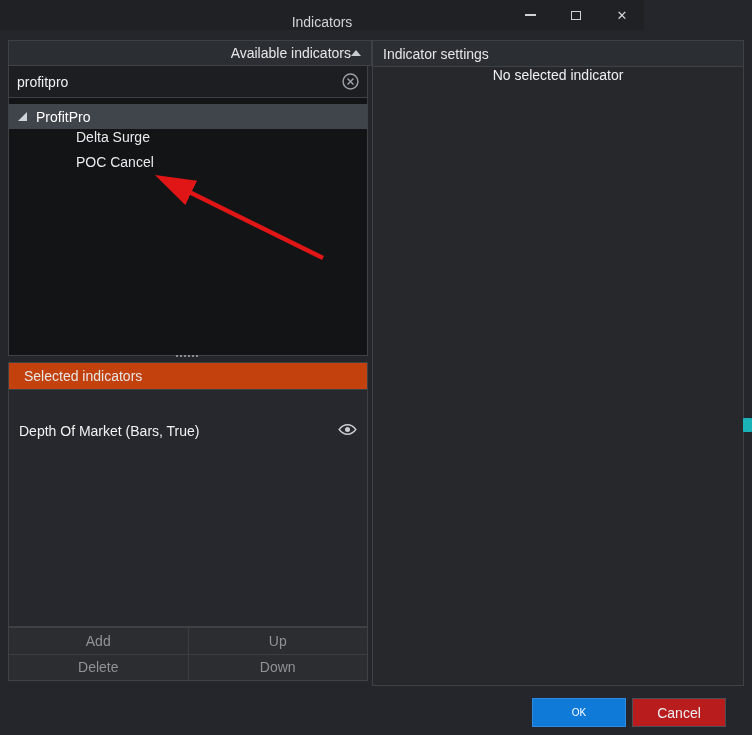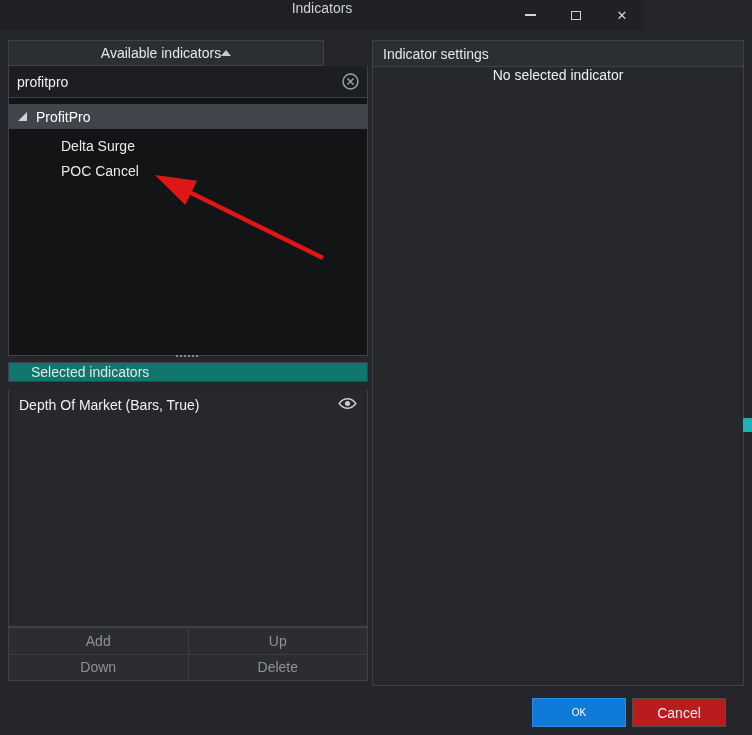--- a/index.html
+++ b/index.html
@@ -10,37 +10,37 @@
     background: #24262b;
     color: #e6e6e6;
     font-family: "Liberation Sans", sans-serif;
     font-size: 14px;
   }
 
   
   .titlebar {
     position: absolute; left: 0; top: 0; width: 644px; height: 30px;
     background: #1f2125;
-    display: flex; align-items: flex-start; justify-content: center;
+    display: flex; align-items: flex-end; justify-content: center;
   }
   .title { color: #cfd2d6; font-size: 14px; }
   .win-controls {
     position: absolute; right: 14px; top: 0; height: 30px;
     display: flex; align-items: center; gap: 30px;
   }
   .win-btn { width: 16px; height: 16px; display: flex; align-items: center; justify-content: center; cursor: default; }
   .min-glyph { width: 11px; height: 2px; background: #cfd2d6; }
   .max-glyph { width: 10px; height: 9px; border: 1px solid #cfd2d6; }
   .close-glyph { color: #cfd2d6; font-size: 13px; line-height: 1; }
 
   
   .avail-header {
-    position: absolute; left: 8px; top: 40px; width: 316px; height: 26px;
+    position: absolute; left: 8px; top: 40px; width: 364px; height: 26px;
     background: #2b2e33; border: 1px solid #3e4146;
-    display: flex; align-items: center; justify-content: center;
+    display: flex; align-items: center; justify-content: flex-end;
     padding: 0 10px;
   }
   .chevron-up {
     width: 0; height: 0;
     border-left: 5px solid transparent; border-right: 5px solid transparent;
     border-bottom: 6px solid #c9ccd0;
   }
   .search-row {
     position: absolute; left: 8px; top: 66px; width: 360px; height: 32px;
     background: #1c1e22; border: 1px solid #3e4146; border-top: none;
@@ -55,44 +55,44 @@
   .tree {
     position: absolute; left: 8px; top: 98px; width: 360px; height: 258px;
     background: #121416; border: 1px solid #3e4146; border-top: none;
   }
   .tree-rows { padding-top: 6px; }
   .tree-group-row {
     height: 25px; display: flex; align-items: center; gap: 9px;
     padding-left: 9px; background: #40454c; color: #ffffff;
   }
   .tree-child-row {
-    height: 25px; display: flex; align-items: flex-end;
-    padding-left: 52px; color: #e8eaec;
+    height: 25px; display: flex; align-items: flex-start;
+    padding-left: 67px; color: #e8eaec;
   }
   .arrow-overlay {
     position: absolute; left: 0; top: 0; width: 358px; height: 256px;
     pointer-events: none;
   }
   .resize-grip {
     position: absolute; left: 176px; top: 355px; width: 22px; height: 4px;
     border-top: 2px dotted #8a8d91;
   }
 
   .sel-header {
-    position: absolute; left: 8px; top: 362px; width: 360px; height: 20px;
-    background: #0f766e; border: 1px solid #3e4146;
-    display: flex; align-items: center; padding: 0 22px;
+    position: absolute; left: 8px; top: 362px; width: 360px; height: 28px;
+    background: #c2410c; border: 1px solid #3e4146;
+    display: flex; align-items: center; padding: 0 15px;
   }
   .sel-list {
     position: absolute; left: 8px; top: 390px; width: 360px; height: 237px;
     background: #26282d; border: 1px solid #3e4146; border-top: none;
   }
   .sel-item {
-    height: 29px; display: flex; align-items: center; justify-content: space-between;
-    padding: 0 10px; color: #f2f2f2;
+    height: 29px; display: flex; justify-content: space-between;
+    padding: 0 10px; color: #f2f2f2; margin-top: 33px;
   }
 
   .btn-grid {
     position: absolute; left: 8px; top: 627px; width: 360px; height: 54px;
     display: grid; grid-template-columns: 1fr 1fr; grid-template-rows: 1fr 1fr;
     gap: 1px; background: #3a3d41; border: 1px solid #3e4146;
   }
   .grid-btn {
     background: #2b2d31; color: #8f9296; border: none;
     font-family: "Liberation Sans", sans-serif; font-size: 14px;
@@ -200,22 +200,22 @@
         <path d="M12 2 C6.5 2 3 6 1.5 8 C3 10 6.5 14 12 14 C17.5 14 21 10 22.5 8 C21 6 17.5 2 12 2 Z" fill="none" stroke="#c9ccd0" stroke-width="1.8"></path>
         <circle cx="12" cy="8" r="3.2" fill="#c9ccd0"></circle>
       </svg>
     </span>
   </div>
 </div>
 
 <div class="btn-grid">
   <button class="grid-btn">Add</button>
   <button class="grid-btn">Up</button>
+  <button class="grid-btn">Delete</button>
   <button class="grid-btn">Down</button>
-  <button class="grid-btn">Delete</button>
 </div>
 
 <div class="right-panel">
   <div class="right-header">
     <span>Indicator settings</span>
   </div>
   <div class="right-body">
     <span class="empty-msg">No selected indicator</span>
   </div>
 </div>

